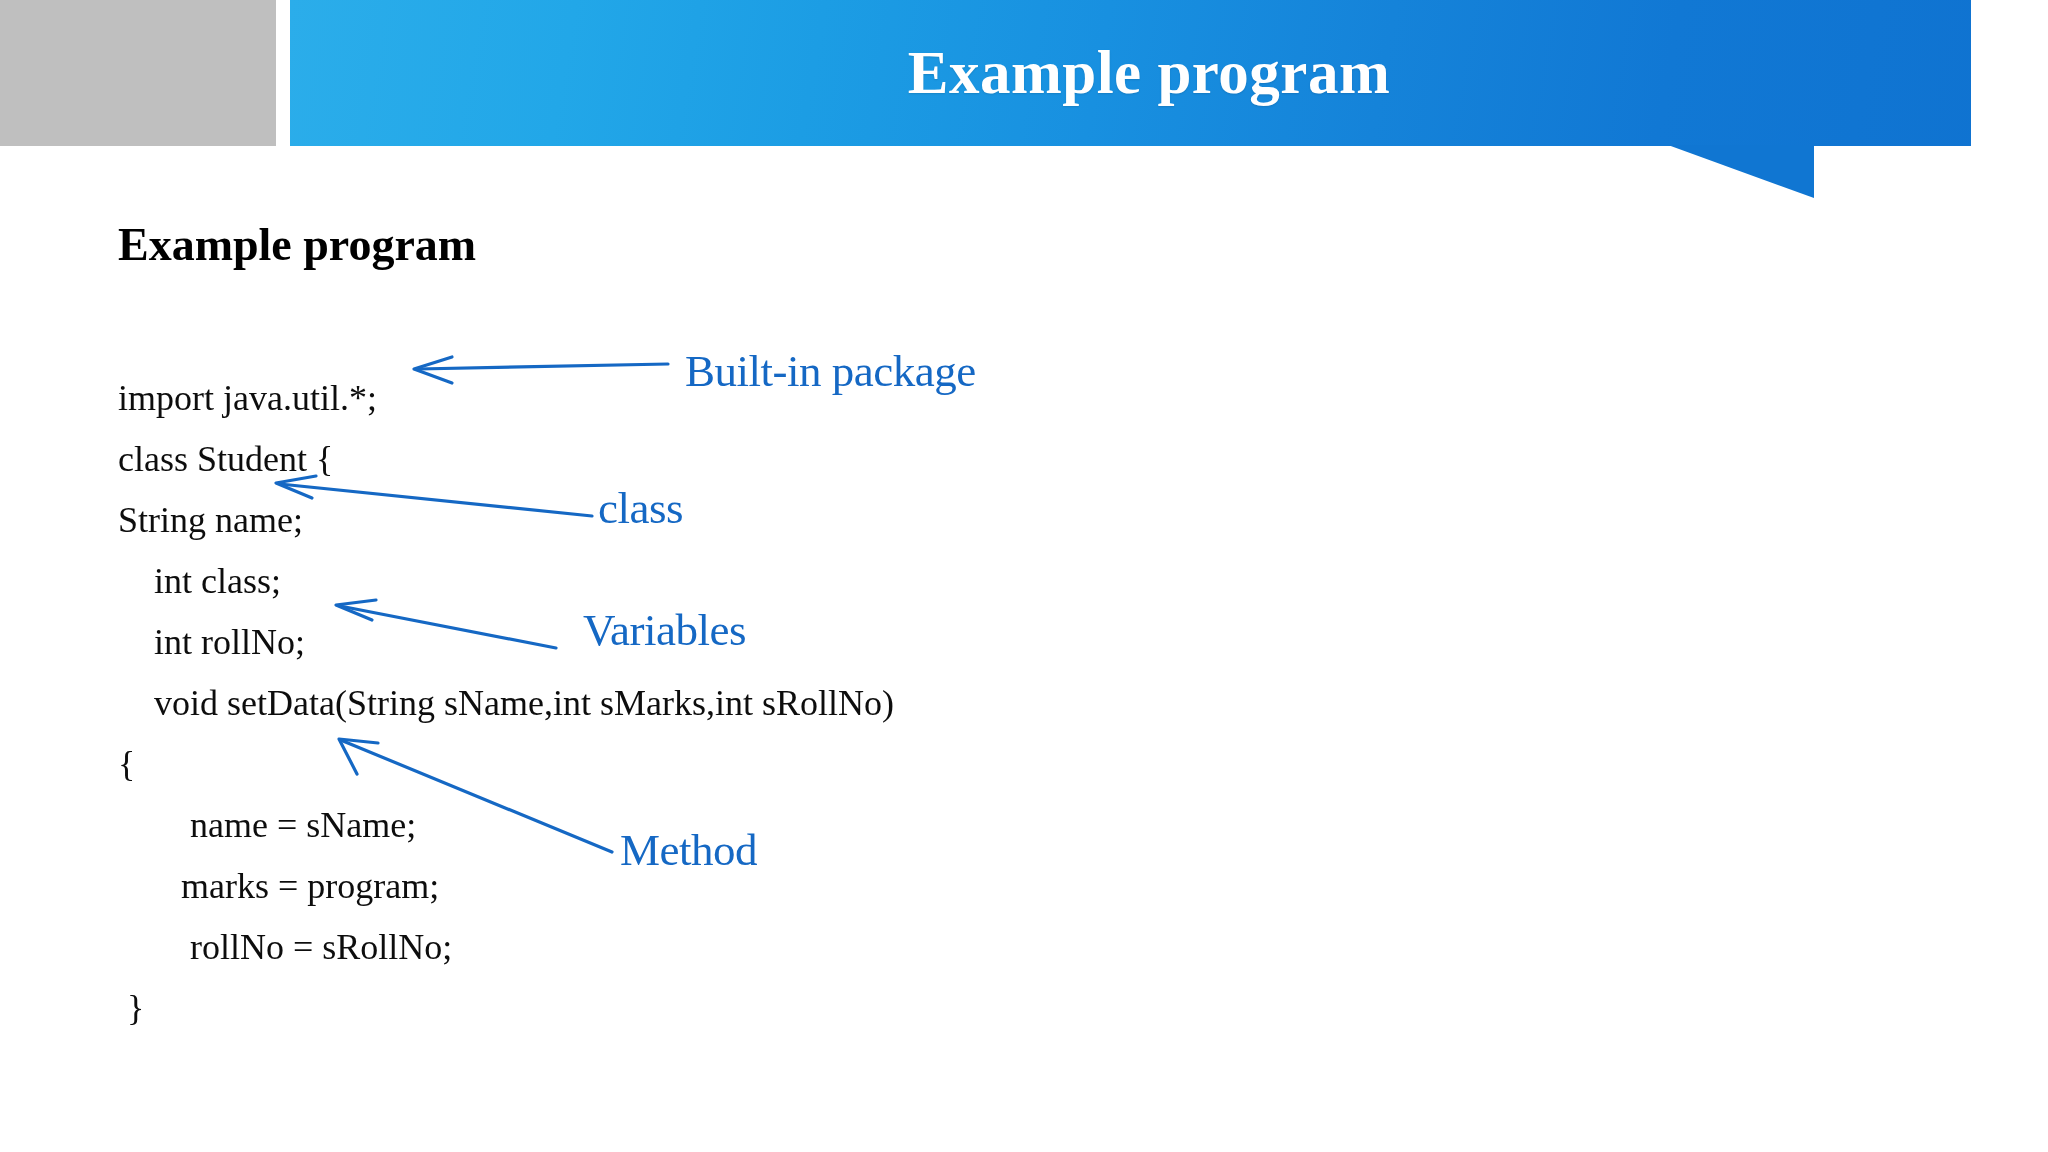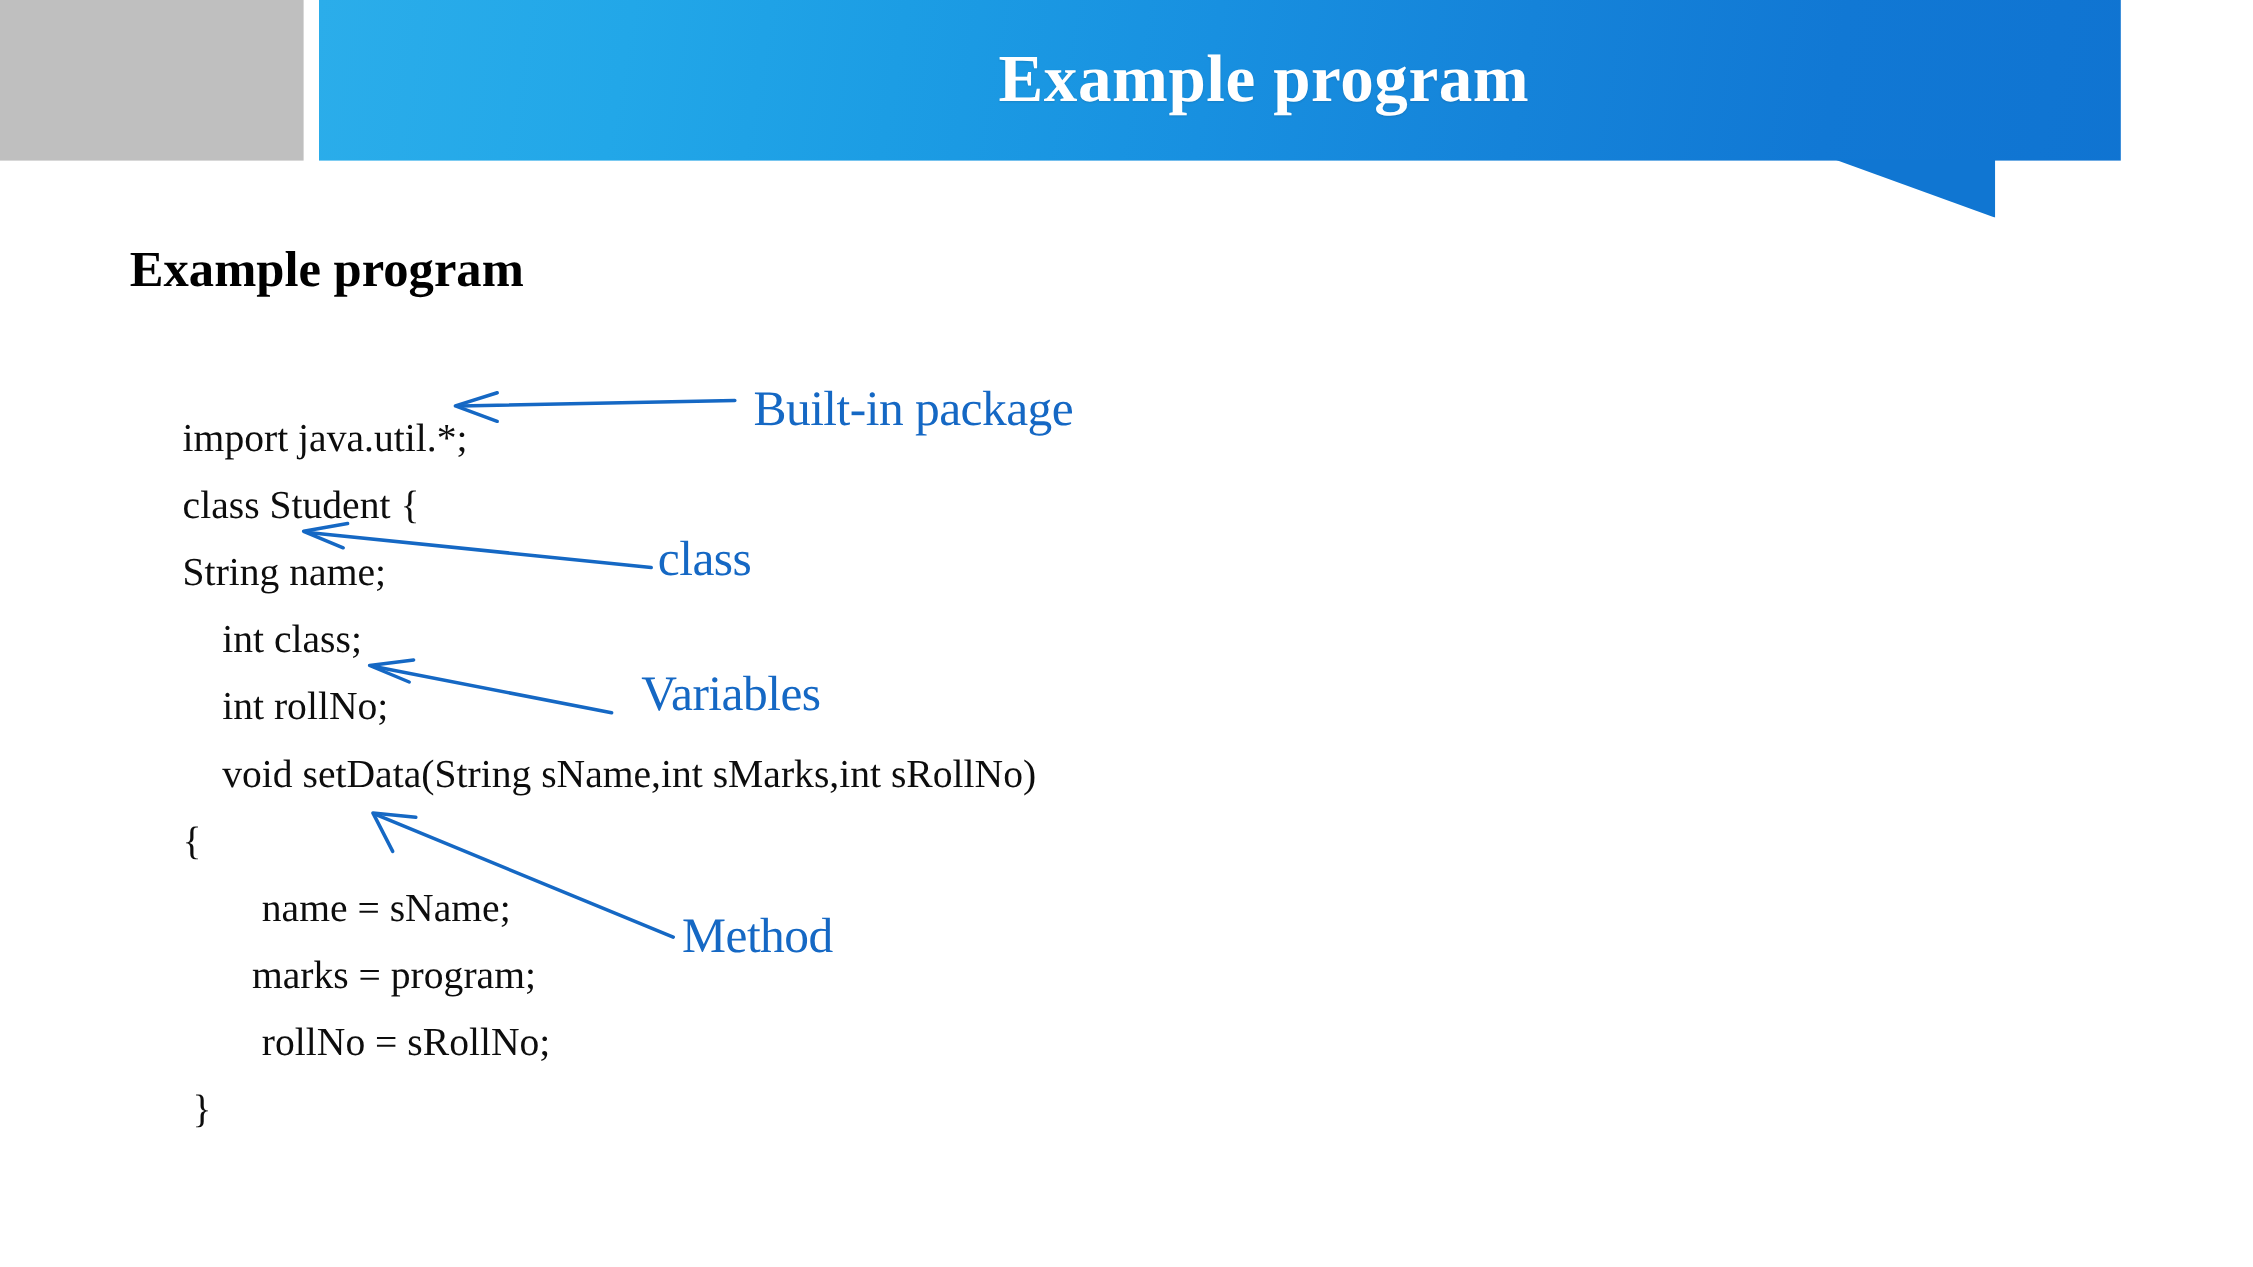--- a/index.html
+++ b/index.html
@@ -10,20 +10,21 @@
   }
   body {
     font-family: "Liberation Serif", "DejaVu Serif", serif;
   }
   #slide {
     position: relative;
     width: 1928px;
     height: 1152px;
     background: #ffffff;
     overflow: hidden;
+    padding-left: 43px;
   }
 
   
   .header-gray {
     position: absolute;
     left: 0;
     top: 0;
     width: 276px;
     height: 146px;
     background: #bfbfbf;
@@ -91,21 +92,20 @@
     top: 368px;
     width: 1200px;
   }
   .code-line {
     font-family: "Liberation Serif", "DejaVu Serif", serif;
     font-size: 36px;
     line-height: 61px;
     color: #0d0d0d;
     white-space: pre;
     height: 61px;
-    margin-left: 48px;
   }
 
   
   .annot-label {
     position: absolute;
     font-family: "Liberation Serif", "DejaVu Serif", serif;
     font-weight: normal;
     font-size: 45px;
     color: #1568c4;
     white-space: nowrap;

